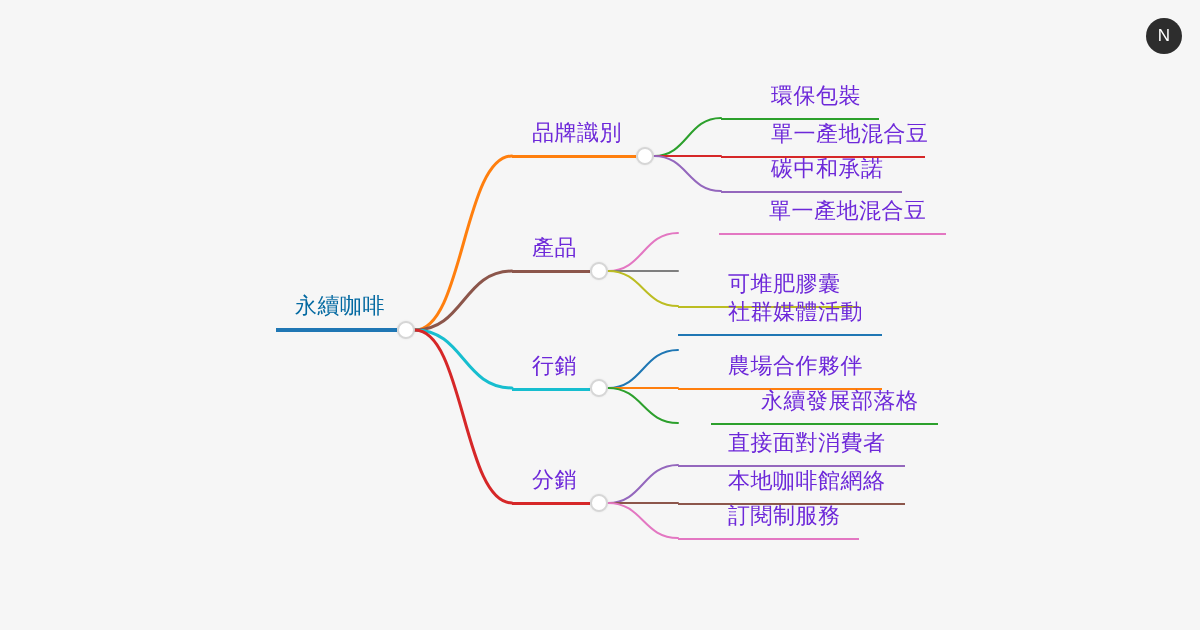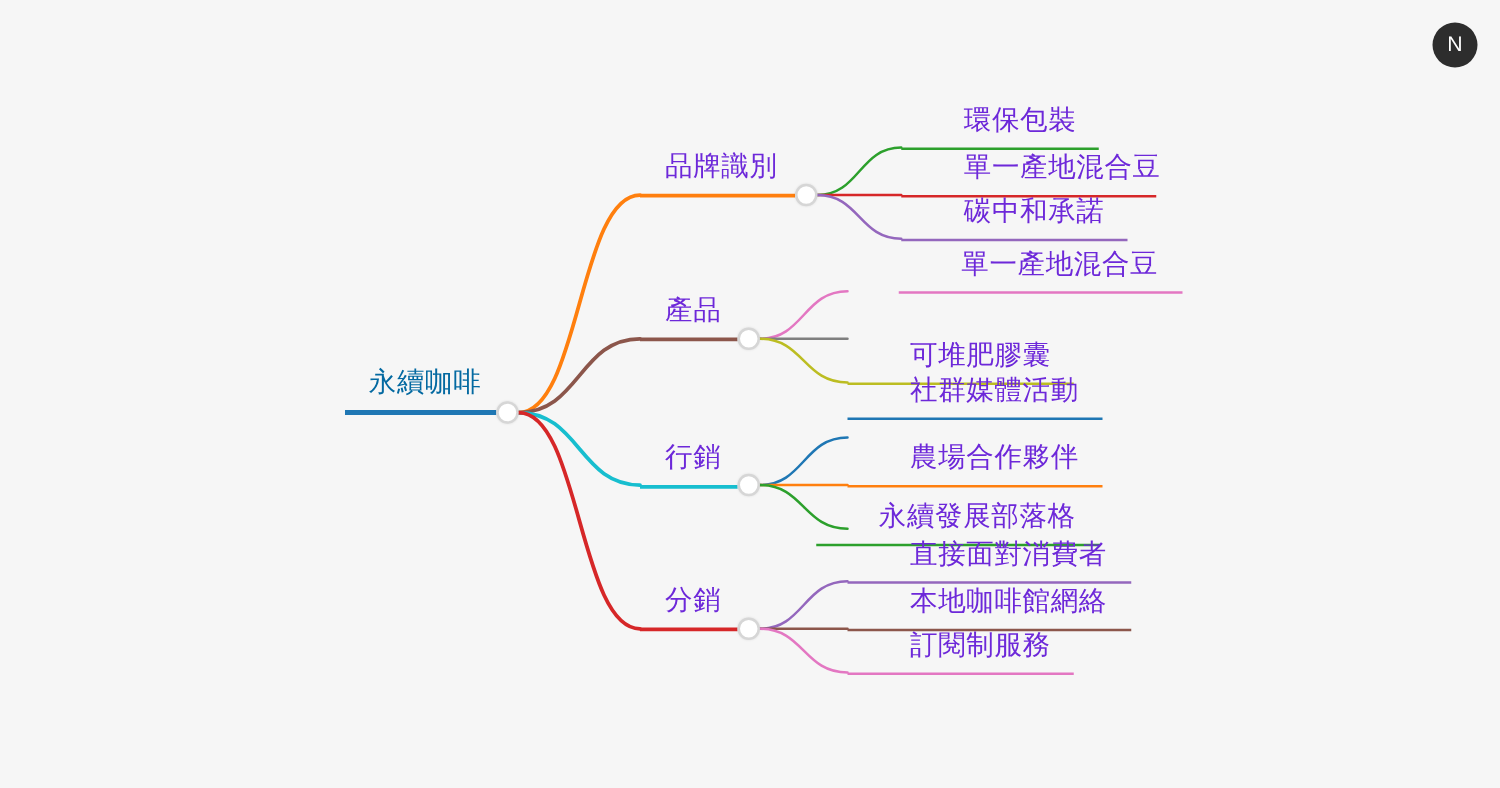--- a/index.html
+++ b/index.html
@@ -79,21 +79,21 @@
 
   <div class="node d1" style="left: 512px; top: 356px; width: 78px; border-bottom: 3px solid rgb(23, 190, 207);">
     <span>行銷</span>
   </div>
   <div class="node d2" style="left: 678px; top: 301px; width: 204px; border-bottom: 2px solid rgb(31, 119, 180);">
     <span>社群媒體活動</span>
   </div>
   <div class="node d2" style="left: 678px; top: 355px; width: 204px; border-bottom: 2px solid rgb(255, 127, 14);">
     <span>農場合作夥伴</span>
   </div>
-  <div class="node d2" style="left: 653px; top: 390px; width: 227px; border-bottom: 2px solid rgb(44, 160, 44); margin-top: 12px;">
+  <div class="node d2" style="left: 711px; top: 390px; width: 227px; border-bottom: 2px solid rgb(44, 160, 44);">
     <span>永續發展部落格</span>
   </div>
 
   <div class="node d1" style="left: 512px; top: 470px; width: 78px; border-bottom: 3px solid rgb(214, 39, 40);">
     <span>分銷</span>
   </div>
   <div class="node d2" style="left: 678px; top: 432px; width: 227px; border-bottom: 2px solid rgb(148, 103, 189);">
     <span>直接面對消費者</span>
   </div>
   <div class="node d2" style="left: 678px; top: 470px; width: 227px; border-bottom: 2px solid rgb(140, 86, 75);">

